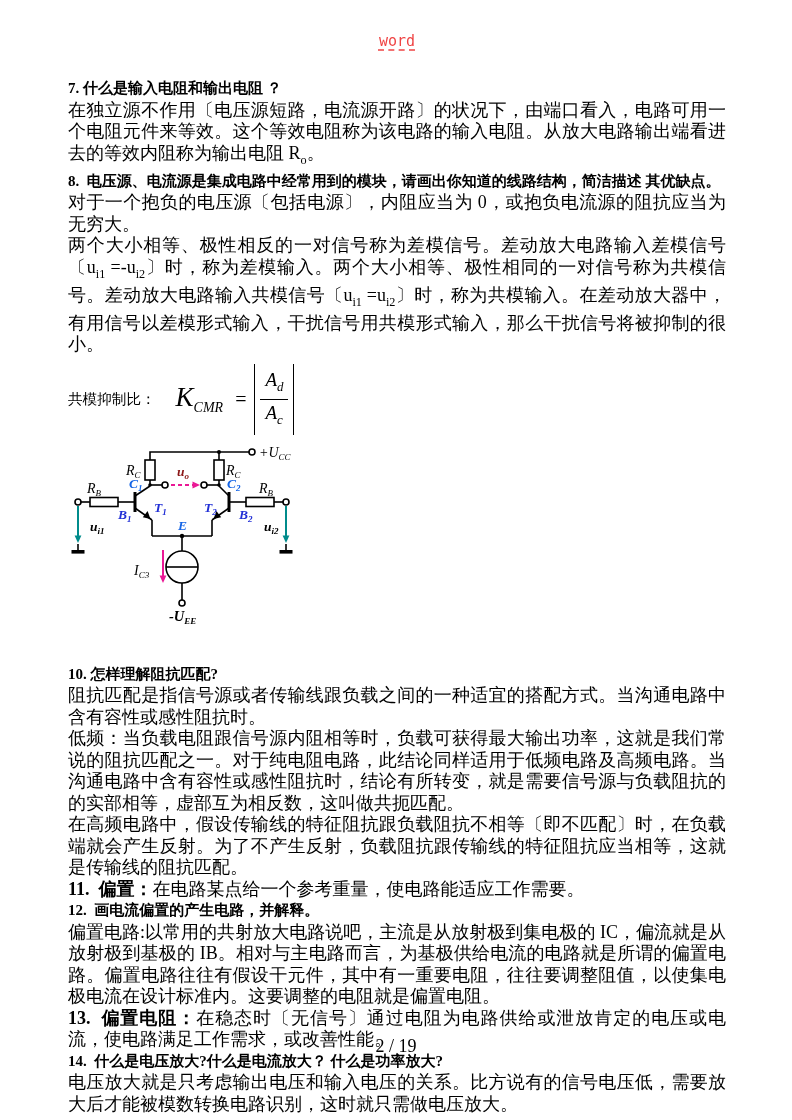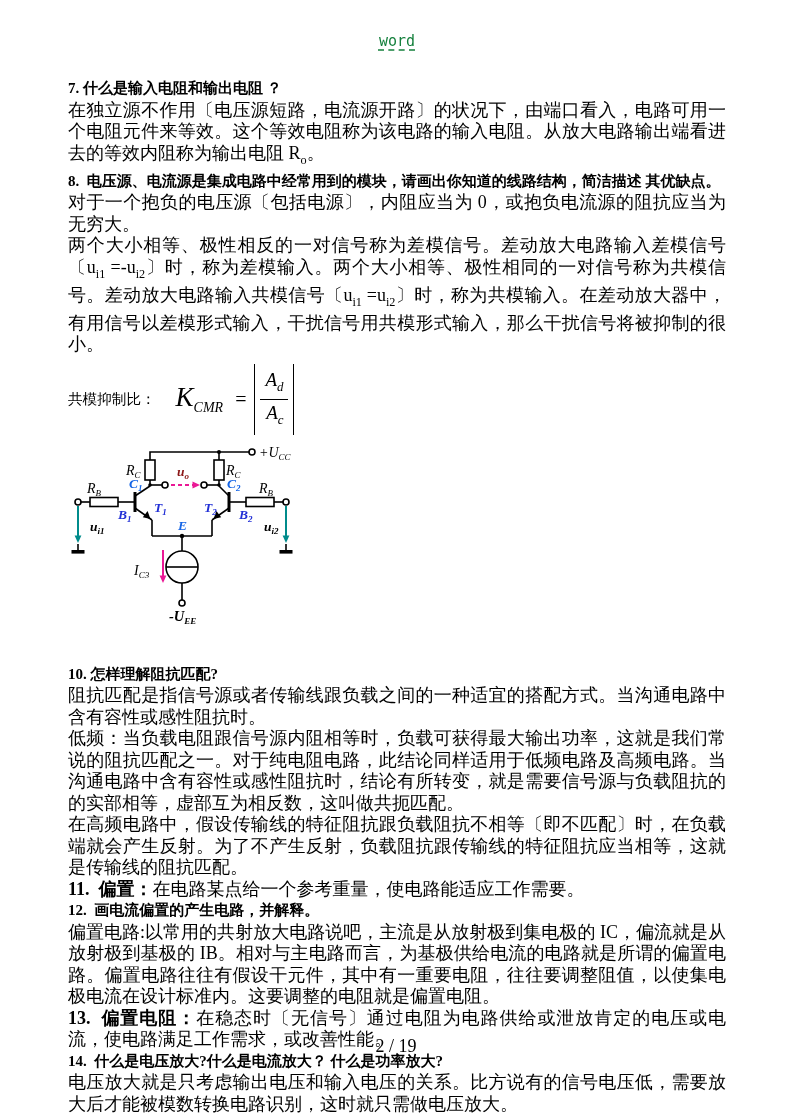--- a/index.html
+++ b/index.html
@@ -5,21 +5,21 @@
   * { margin:0; padding:0; box-sizing:border-box; }
   html,body { background:#ffffff; }
   body {
     width:792px; height:1120px; position:relative; overflow:hidden;
     font-family:"Liberation Serif","DejaVu Serif",serif; color:#000;
   }
   .page { position:absolute; inset:0; padding:0 66px 0 68px; }
 
   .word-row { text-align:center; margin-top:30px; line-height:21px; }
   .word-link {
-    color:#15803d; font-family:"DejaVu Sans Mono","Liberation Mono",monospace;
+    color:#ef4444; font-family:"DejaVu Sans Mono","Liberation Mono",monospace;
     font-size:15px; text-decoration:underline dashed; text-underline-offset:4px; cursor:pointer;
   }
 
   h3.qtitle {
     font-size:15px; font-weight:bold; line-height:21.5px; white-space:pre-wrap;
   }
   h3.q7 { margin-top:26px; }
   h3.q10 { margin-top:24px; }
   p.bodytext {
     font-size:18px; line-height:21.5px; text-align:justify; white-space:pre-wrap;
@@ -27,21 +27,21 @@
   p.bodytext sub, .f-num sub, .f-den sub, .f-k sub { font-size:0.68em; }
   .lead { font-weight:bold; white-space:pre-wrap; }
 
   
   .formula-row { display:flex; align-items:center; margin-top:12px; height:64px; }
   .f-label { font-size:14.6px; margin-left:0; }
   .f-k { font-style:italic; font-size:27px; margin-left:20px; line-height:1; }
   .f-k sub { font-size:14px; }
   .f-eq { font-size:20px; margin:0 8px 0 12px; }
   .f-abs { border-left:1.7px solid #000; border-right:1.7px solid #000; padding:3px 5px; }
-  .f-frac { display:flex; flex-direction:column; align-items:flex-end; }
+  .f-frac { display:flex; flex-direction:column; align-items:flex-start; }
   .f-num, .f-den { font-style:italic; font-size:19px; line-height:25px; padding:0 5px; }
   .f-num { border-bottom:1.5px solid #000; }
 
   
   .circuit { display:block; margin-top:6px; margin-left:2px; }
   .w { stroke:var(--wire); stroke-width:1.6; fill:none; }
   .bar { stroke:var(--wire); stroke-width:3; fill:none; }
   .res { fill:#fff; stroke:var(--wire); stroke-width:1.6; }
   .term { fill:#fff; stroke:var(--wire); stroke-width:1.6; }
   .dot { fill:var(--wire); }

